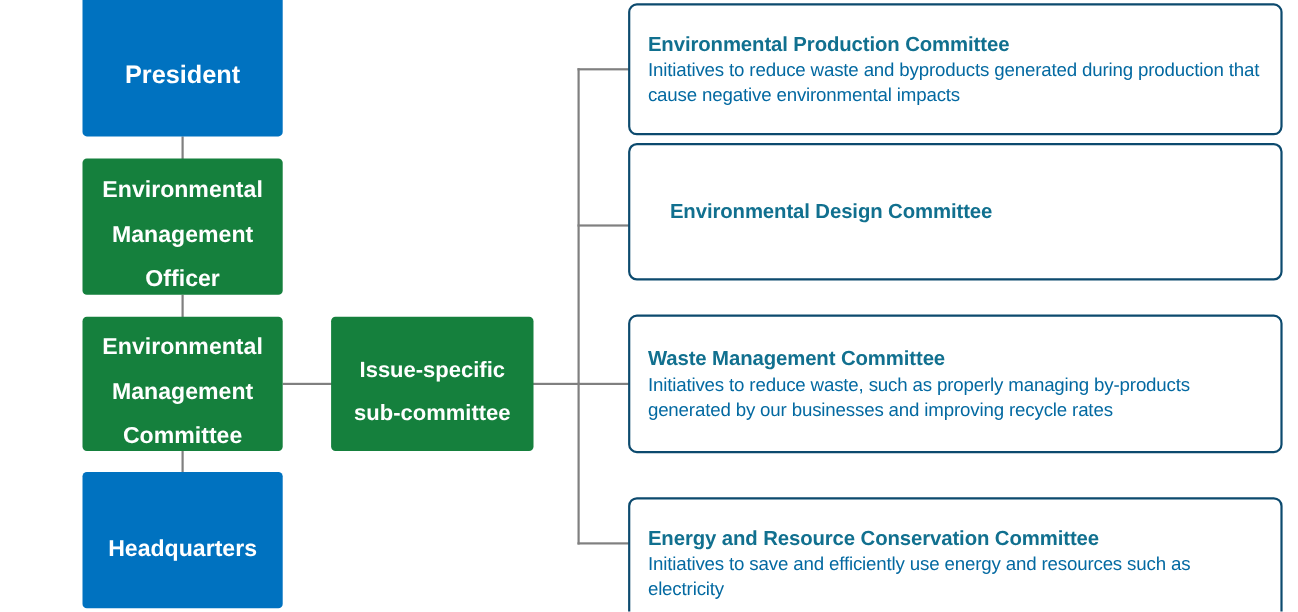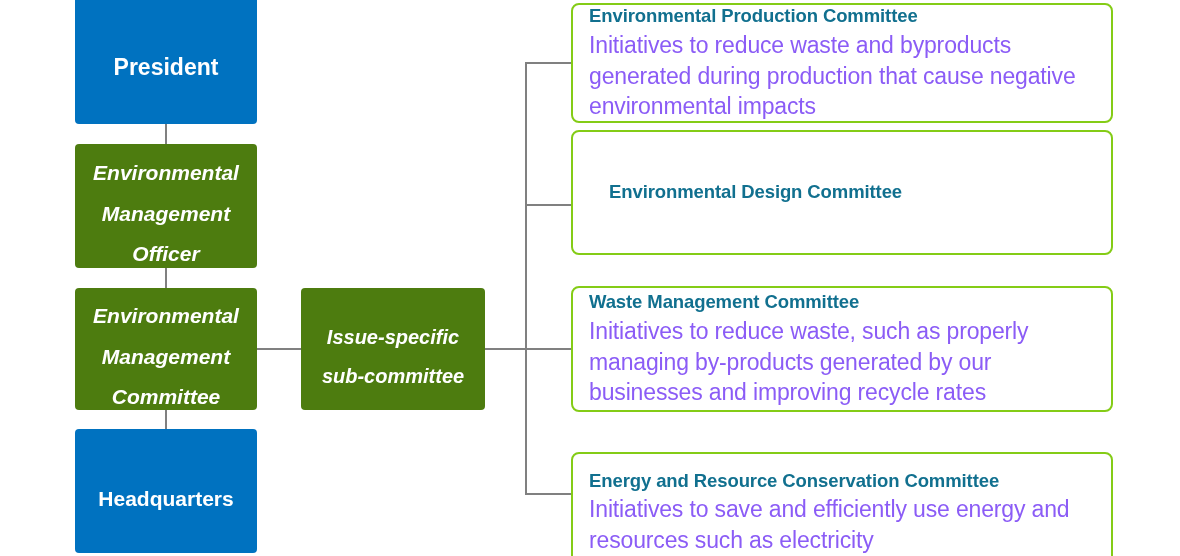--- a/index.html
+++ b/index.html
@@ -41,21 +41,21 @@
     text-align: center;
     color: #ffffff;
     font-weight: bold;
     line-height: 1.22;
     box-sizing: border-box;
     padding: 4px 6px;
   }
   .org-box .label { display: block; margin-top: 15px; }
 
   .box-blue { background: #0072C0; }
-  .box-teal { background: #4d7c0f; font-style: italic; }
+  .box-teal { background: #15803d; }
 
   #box-president {
     left: 75px; top: -4px; width: 182px; height: 128px;
     font-size: 23px;
   }
   #box-officer {
     left: 75px; top: 144px; width: 182px; height: 124px;
     font-size: 21px;
   }
   #box-committee {
@@ -68,41 +68,41 @@
   }
   #box-subcommittee {
     left: 301px; top: 288px; width: 184px; height: 122px;
     font-size: 20px;
   }
 
   
   .card {
     position: absolute;
     left: 571px;
-    width: 542px;
+    width: 595px;
     box-sizing: border-box;
-    border: 2px solid #84cc16;
+    border: 2px solid #0c4a6e;
     border-radius: 8px;
     background: #ffffff;
     padding: 0 16px;
     display: flex;
     flex-direction: column;
     justify-content: center;
   }
   .card-title {
     color: #11708F;
     font-size: 18.5px;
     font-weight: bold;
     line-height: 1.28;
     margin-bottom: 2px;
     letter-spacing: -0.1px;
   }
   .card-desc {
-    color: #8b5cf6;
-    font-size: 23px;
+    color: #0369a1;
+    font-size: 17px;
     line-height: 1.33;
     letter-spacing: -0.15px;
   }
 
   #card-production     { top: 3px;   height: 120px; }
   #card-design         { top: 130px; height: 125px; padding-left: 36px; }
   #card-waste          { top: 286px; height: 126px; }
   #card-energy         { top: 452px; height: 120px; }
 </style>
 </head>

